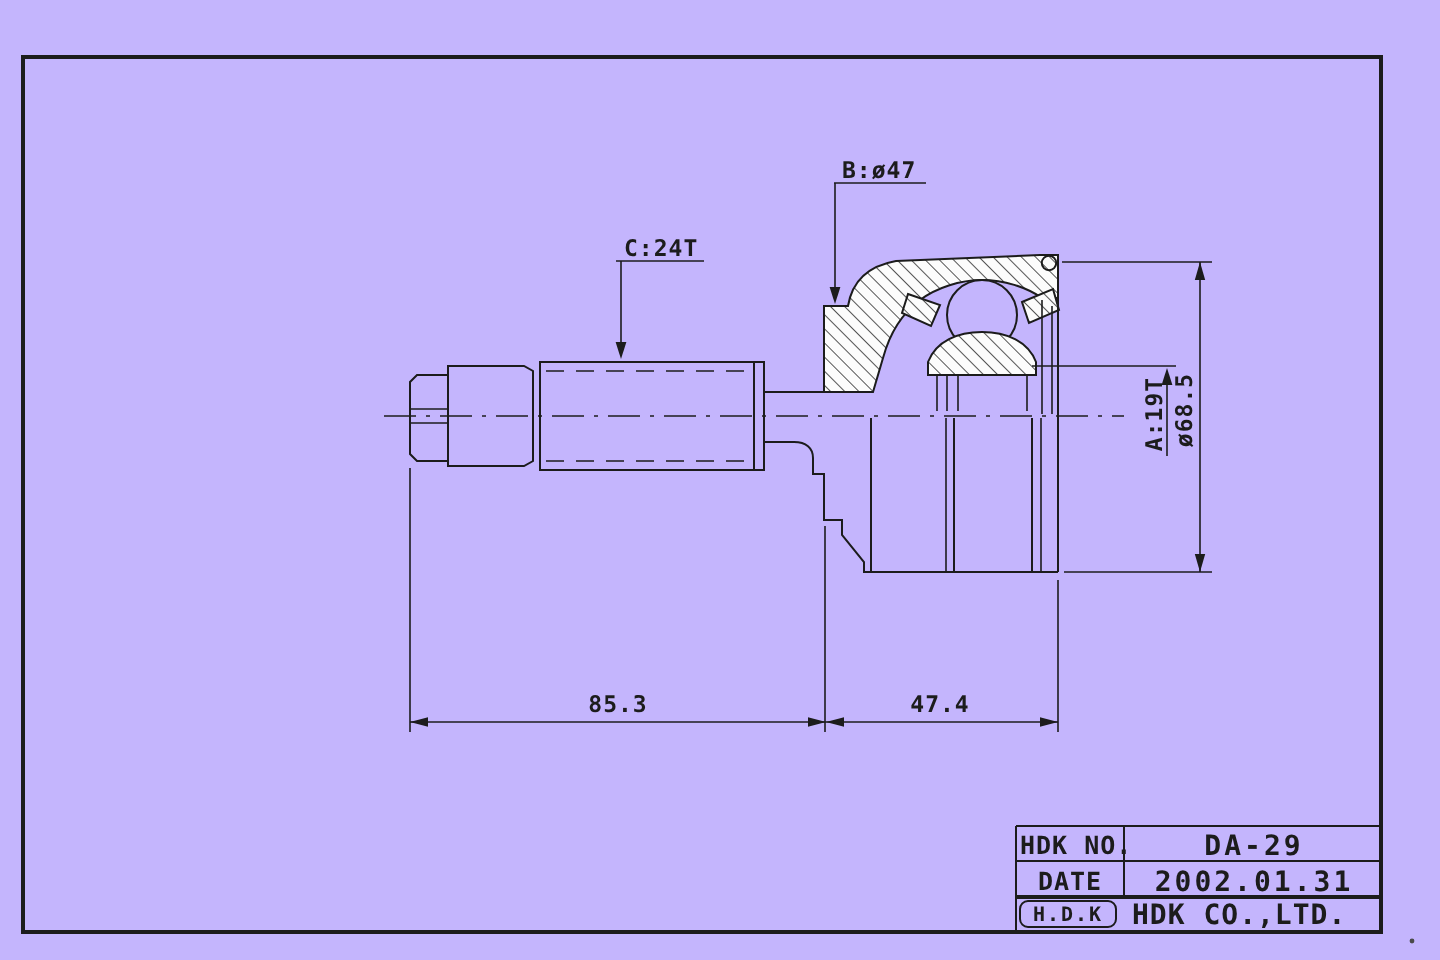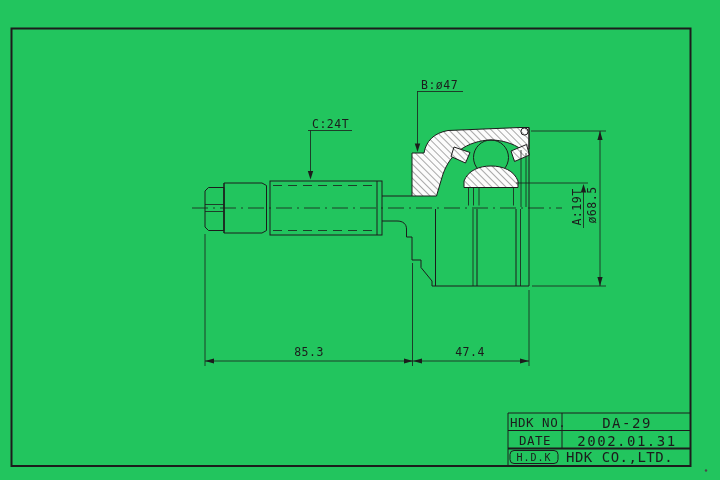--- a/index.html
+++ b/index.html
@@ -1,16 +1,16 @@
 <!DOCTYPE html>
 <html><head>
 <meta charset="utf-8">
 <style>
   html,body{margin:0;padding:0;background:#fcfcfc;}
-  .page{position:relative;width:720px;height:480px;background:#22c55e;overflow:hidden;}
+  .page{position:relative;width:720px;height:480px;background:#c4b5fd;overflow:hidden;font-weight:bold;}
   svg{display:block;}
   .ln{stroke:#1c1c1c;stroke-width:1;fill:none;}
   .thin{stroke:#1c1c1c;stroke-width:0.8;fill:none;}
   .thick{stroke:#1c1c1c;stroke-width:2;fill:none;}
   .arrow{fill:#1c1c1c;stroke:none;}
   .hatched{fill:url(#hatch);stroke:#1c1c1c;stroke-width:1;}
   text{font-family:"DejaVu Sans Mono","Liberation Mono",monospace;fill:#1c1c1c;}
   .dim{font-size:11.5px;letter-spacing:0.5px;}
   .tbl{font-size:12.5px;letter-spacing:0.5px;}
   .tbv{font-size:14px;letter-spacing:1.5px;}

